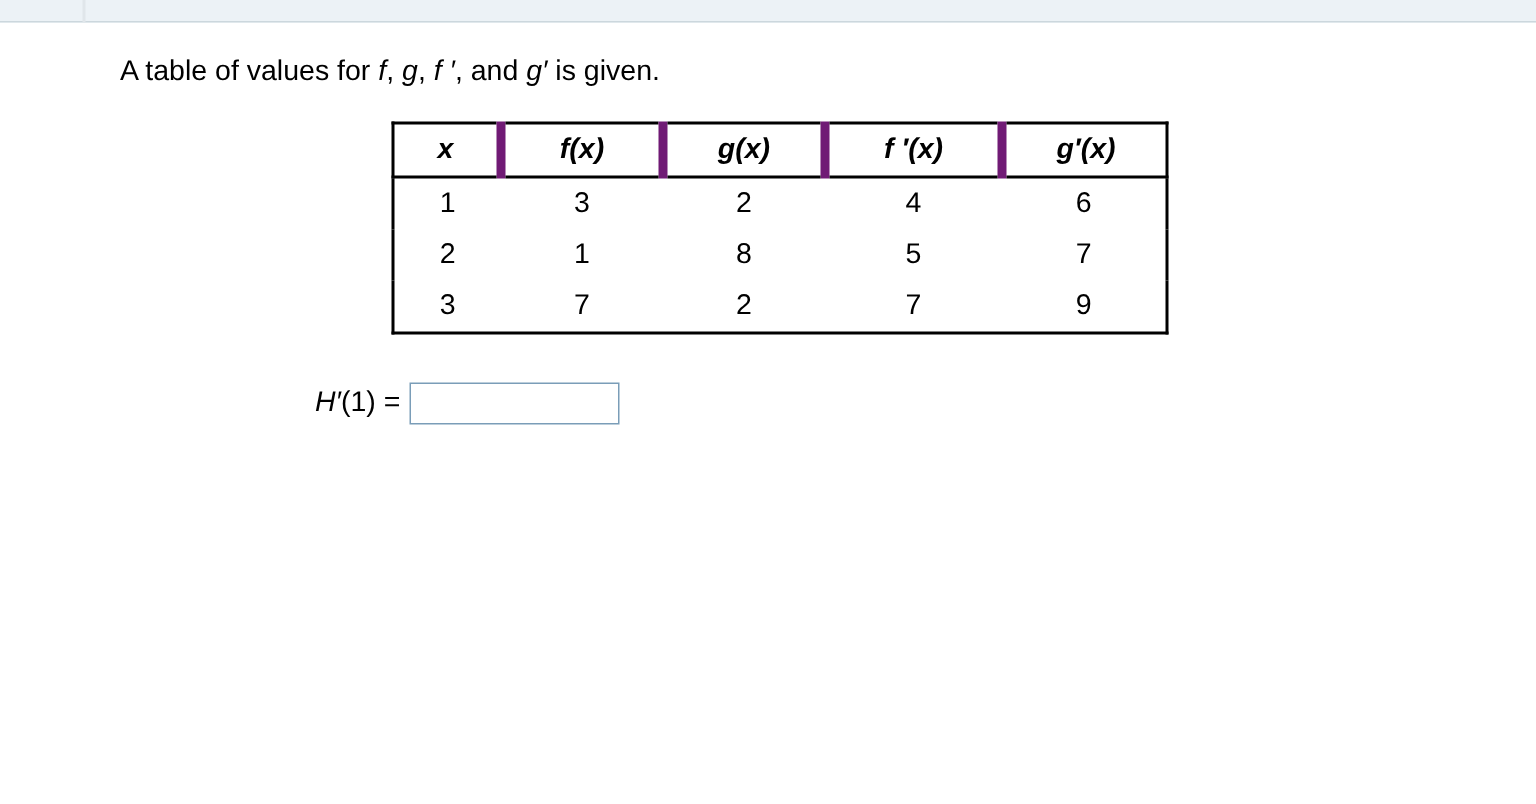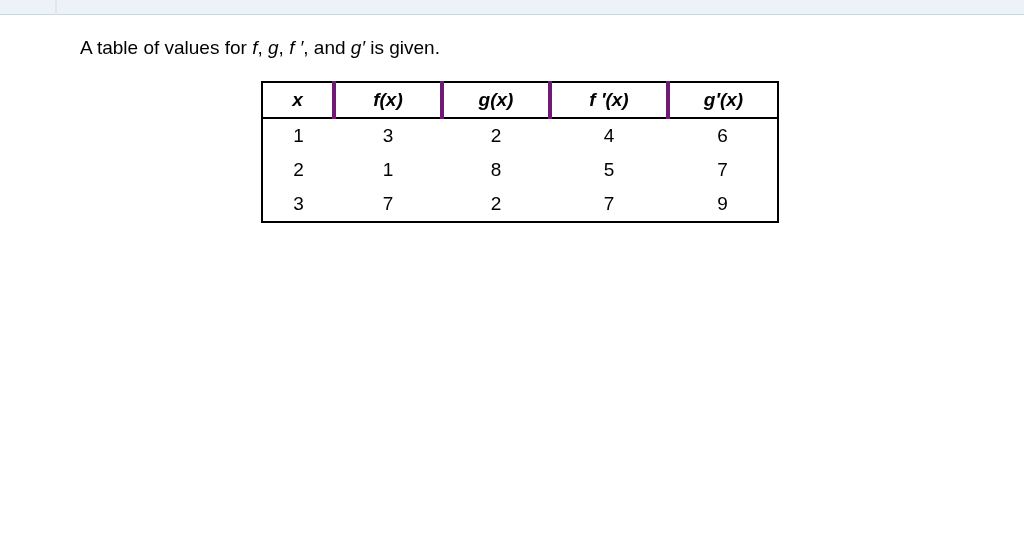--- a/index.html
+++ b/index.html
@@ -51,21 +51,21 @@
   table.values .col-g { width: 108px; }
   table.values .col-fp { width: 118px; }
   table.values .col-gp { width: 110px; }
   
   table.values thead th {
     border-top: 2px solid #000;
     border-bottom: 2px solid #000;
   }
   table.values thead th:first-child { border-left: 2px solid #000; }
   table.values thead th:last-child { border-right: 2px solid #000; }
-  table.values thead th + th { border-left: 4px solid #701a75; }
+  table.values thead th + th { border-left: 6px solid #701a75; }
   table.values tbody td:first-child { border-left: 2px solid #000; }
   table.values tbody td:last-child { border-right: 2px solid #000; }
   table.values tbody tr:last-child td { border-bottom: 2px solid #000; }
 
   .qblock {
     margin-left: 130px;
     margin-bottom: 30px;
     line-height: 1.7;
   }
   .ansline {
@@ -132,15 +132,19 @@
         <td>7</td>
         <td>9</td>
       </tr>
     </tbody>
   </table>
 
   <div class="qblock">
   </div>
 
   <div class="qblock">
+    <div class="ansline">
+      <span><span class="ital">H′</span><span>(1) = </span></span>
+      <input class="answer" type="text" style="">
+    </div>
   </div>
 
 </div>
 
 </body></html>

